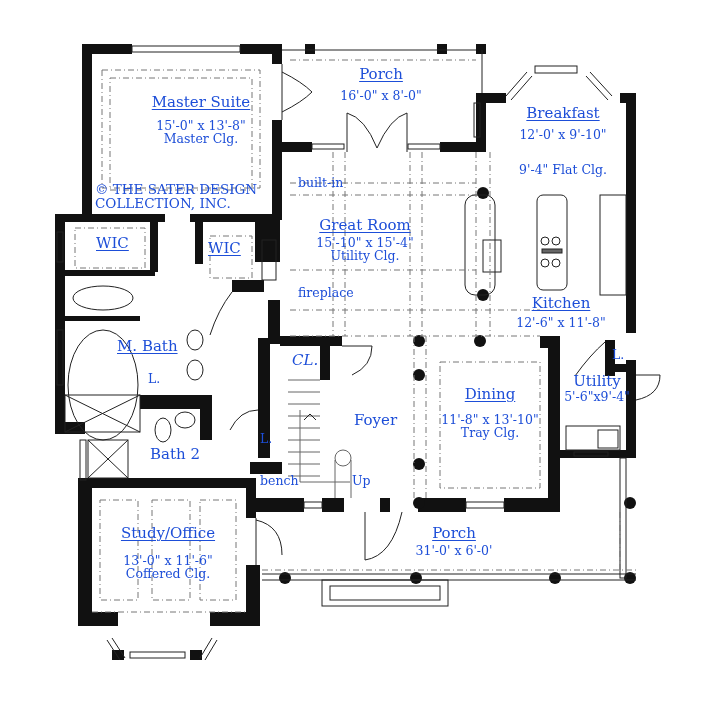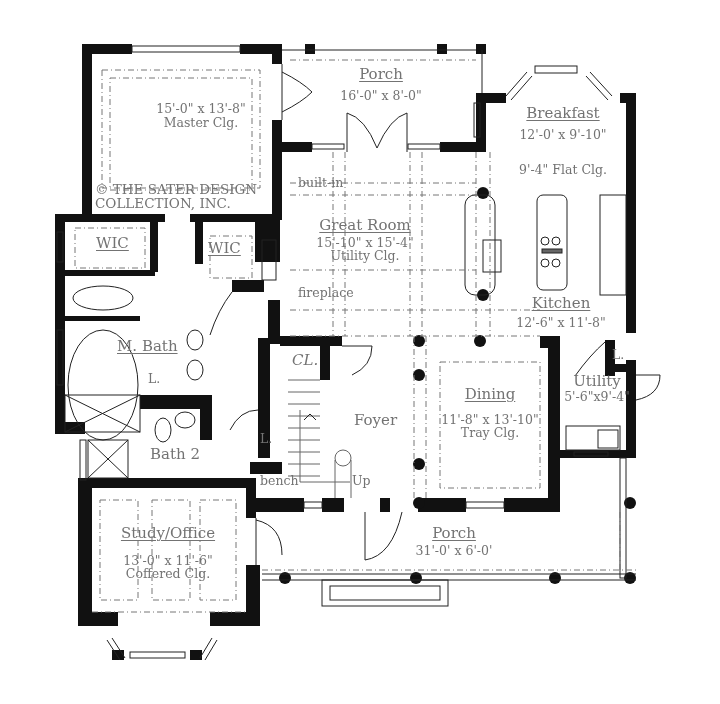--- a/index.html
+++ b/index.html
@@ -1,18 +1,18 @@
 <!DOCTYPE html>
 <html><head>
 <meta charset="utf-8">
 <style>
   html,body{margin:0;padding:0;background:#fff;}
   body{width:720px;height:704px;position:relative;overflow:hidden;font-family:"DejaVu Serif","Liberation Serif",serif;color:#111;}
   #plan{position:absolute;left:0;top:0;width:720px;height:704px;}
-  .lbl{position:absolute;white-space:nowrap;text-align:center;line-height:1.1;color:#737373;}
+  .lbl{position:absolute;white-space:nowrap;text-align:center;line-height:1.1;color:#1d4ed8;}
   .room{font-size:15px;text-decoration:underline;text-decoration-thickness:1px;text-underline-offset:2px;}
   .dim{font-size:12.5px;}
   .small{font-size:12.5px;}
   .copy{font-size:13.5px;text-align:left;line-height:1.05;}
 </style>
 </head>
 <body>
 
 <svg id="plan" viewBox="0 0 720 704" xmlns="http://www.w3.org/2000/svg">
   <g fill="#111" stroke="none">
@@ -208,20 +208,21 @@
     <line x1="620" y1="512" x2="620" y2="570"></line>
   </g>
 </svg>
 
 <div class="lbl copy" style="left:95px;top:182px;">
   <div>© THE SATER DESIGN</div>
   <div>COLLECTION, INC.</div>
 </div>
 
 <div class="lbl" style="left:126px;top:94px;width:150px;">
+  <div class="room">Master Suite</div>
   <div class="dim" style="margin-top:8px;">15'-0" x 13'-8"</div>
   <div class="dim">Master Clg.</div>
 </div>
 
 <div class="lbl" style="left:316px;top:66px;width:130px;">
   <div class="room">Porch</div>
   <div class="dim" style="margin-top:6px;">16'-0" x 8'-0"</div>
 </div>
 
 <div class="lbl" style="left:498px;top:105px;width:130px;">

